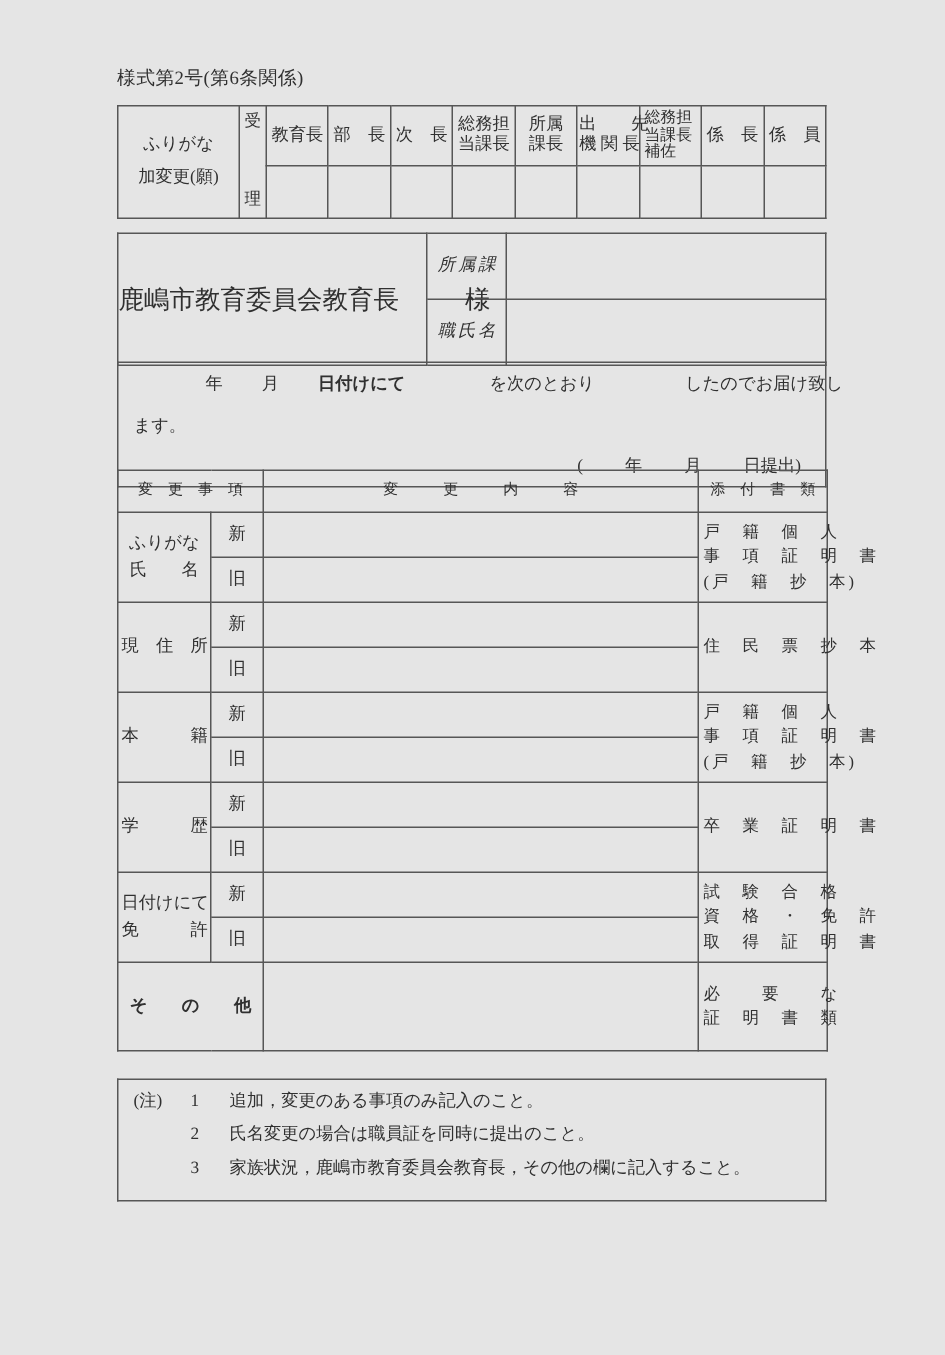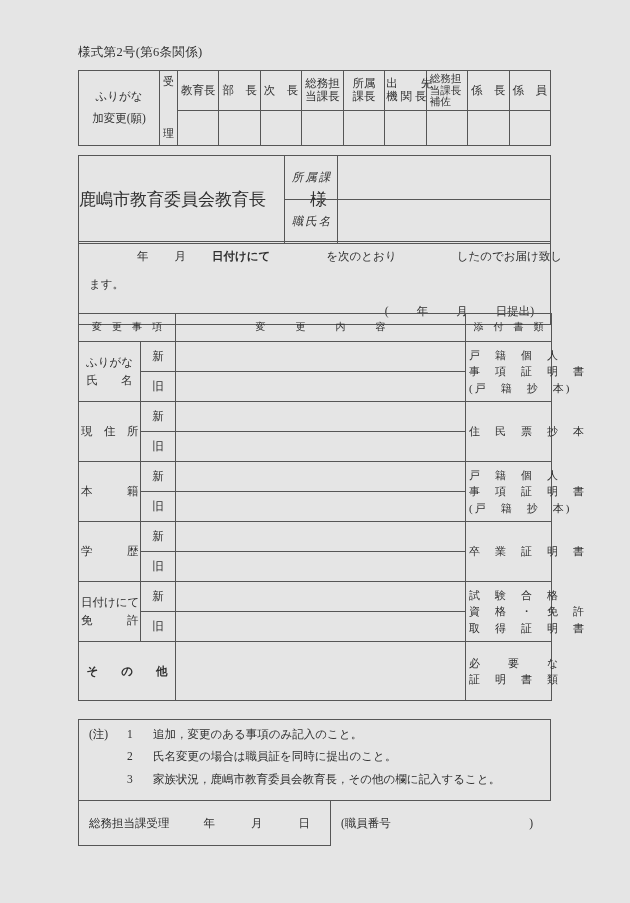--- a/index.html
+++ b/index.html
@@ -440,26 +440,14 @@
         <div class="note-row">
           <span class="note-tag"></span>
           <span class="note-num">3</span>
           <span class="note-text">家族状況，鹿嶋市教育委員会教育長，その他の欄に記入すること。</span>
         </div>
       </td>
     </tr>
   </tbody>
     </table>
 
-  <table class="bottom-table">
-    <tbody>
-        <tr>
-      <td class="bot-left">
-        <span>総務担当課受理</span><span class="y">年</span><span class="m">月</span><span class="d">日</span>
-      </td>
-      <td class="bot-right">
-        <span>(職員番号</span><span></span><span class="paren-close">)</span>
-      </td>
-    </tr>
-  </tbody>
-    </table>
 
 </div>
 
 </body></html>

